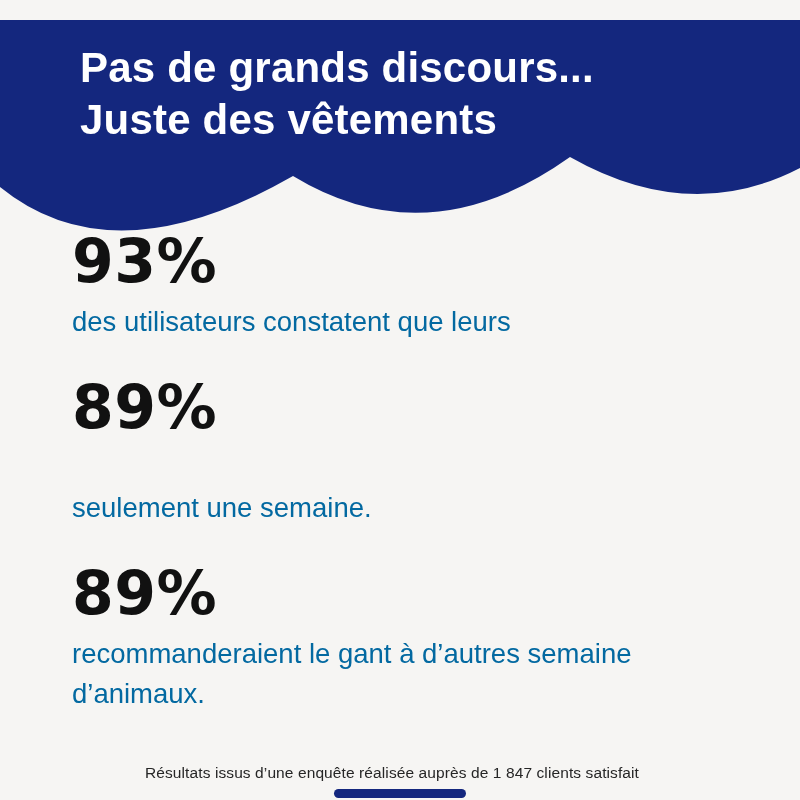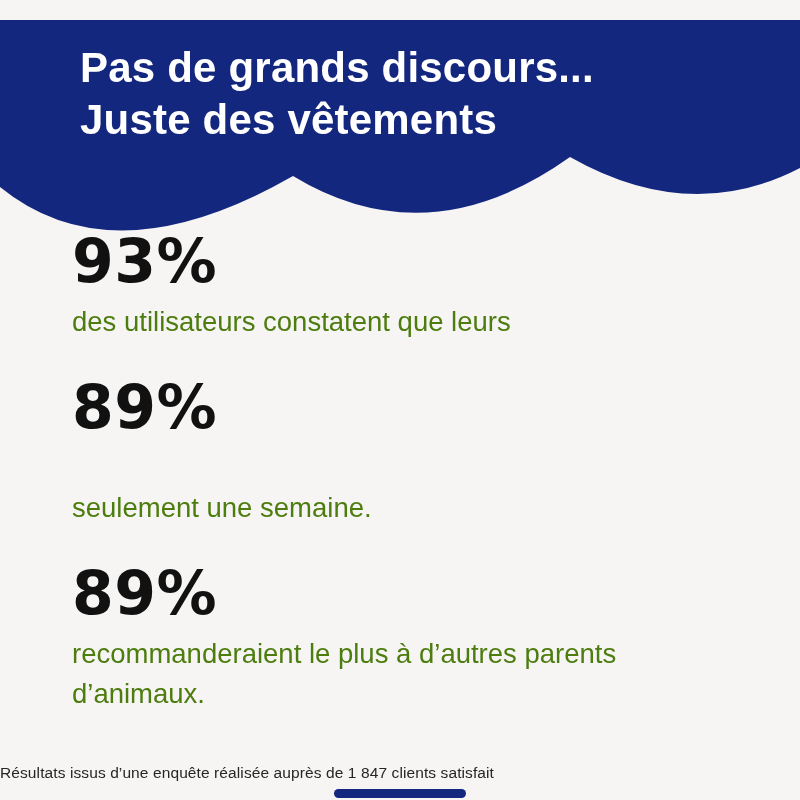--- a/index.html
+++ b/index.html
@@ -56,28 +56,29 @@
     line-height: 70px;
     font-weight: 800;
     color: #111111;
     letter-spacing: 0.5px;
   }
   .stat-desc {
     margin: 6px 0 30px 0;
     font-size: 27.5px;
     line-height: 40px;
     font-weight: 400;
-    color: #4d7c0f;
+    color: #0369a1;
   }
   
   .footer {
     position: absolute;
     left: 0;
     right: 16px;
     bottom: 18px;
+    text-align: center;
     font-size: 15.5px;
     line-height: 18px;
     color: #262626;
     letter-spacing: 0.1px;
   }
   .bottom-bar {
     position: absolute;
     left: 50%;
     transform: translateX(-50%);
     bottom: 2px;
@@ -115,21 +116,21 @@
       <div class="stat-number">89%</div>
       <p class="stat-desc">
         <br>
         <span>seulement une semaine.</span>
       </p>
     </section>
 
     <section class="stat">
       <div class="stat-number">89%</div>
       <p class="stat-desc">
-        <span>recommanderaient le plus à d’autres parents</span><br>
+        <span>recommanderaient le gant à d’autres semaine</span><br>
         <span>d’animaux.</span>
       </p>
     </section>
 
   </div>
 
   <div class="footer">Résultats issus d’une enquête réalisée auprès de 1 847 clients satisfait</div>
 
   <div class="bottom-bar"></div>
 

